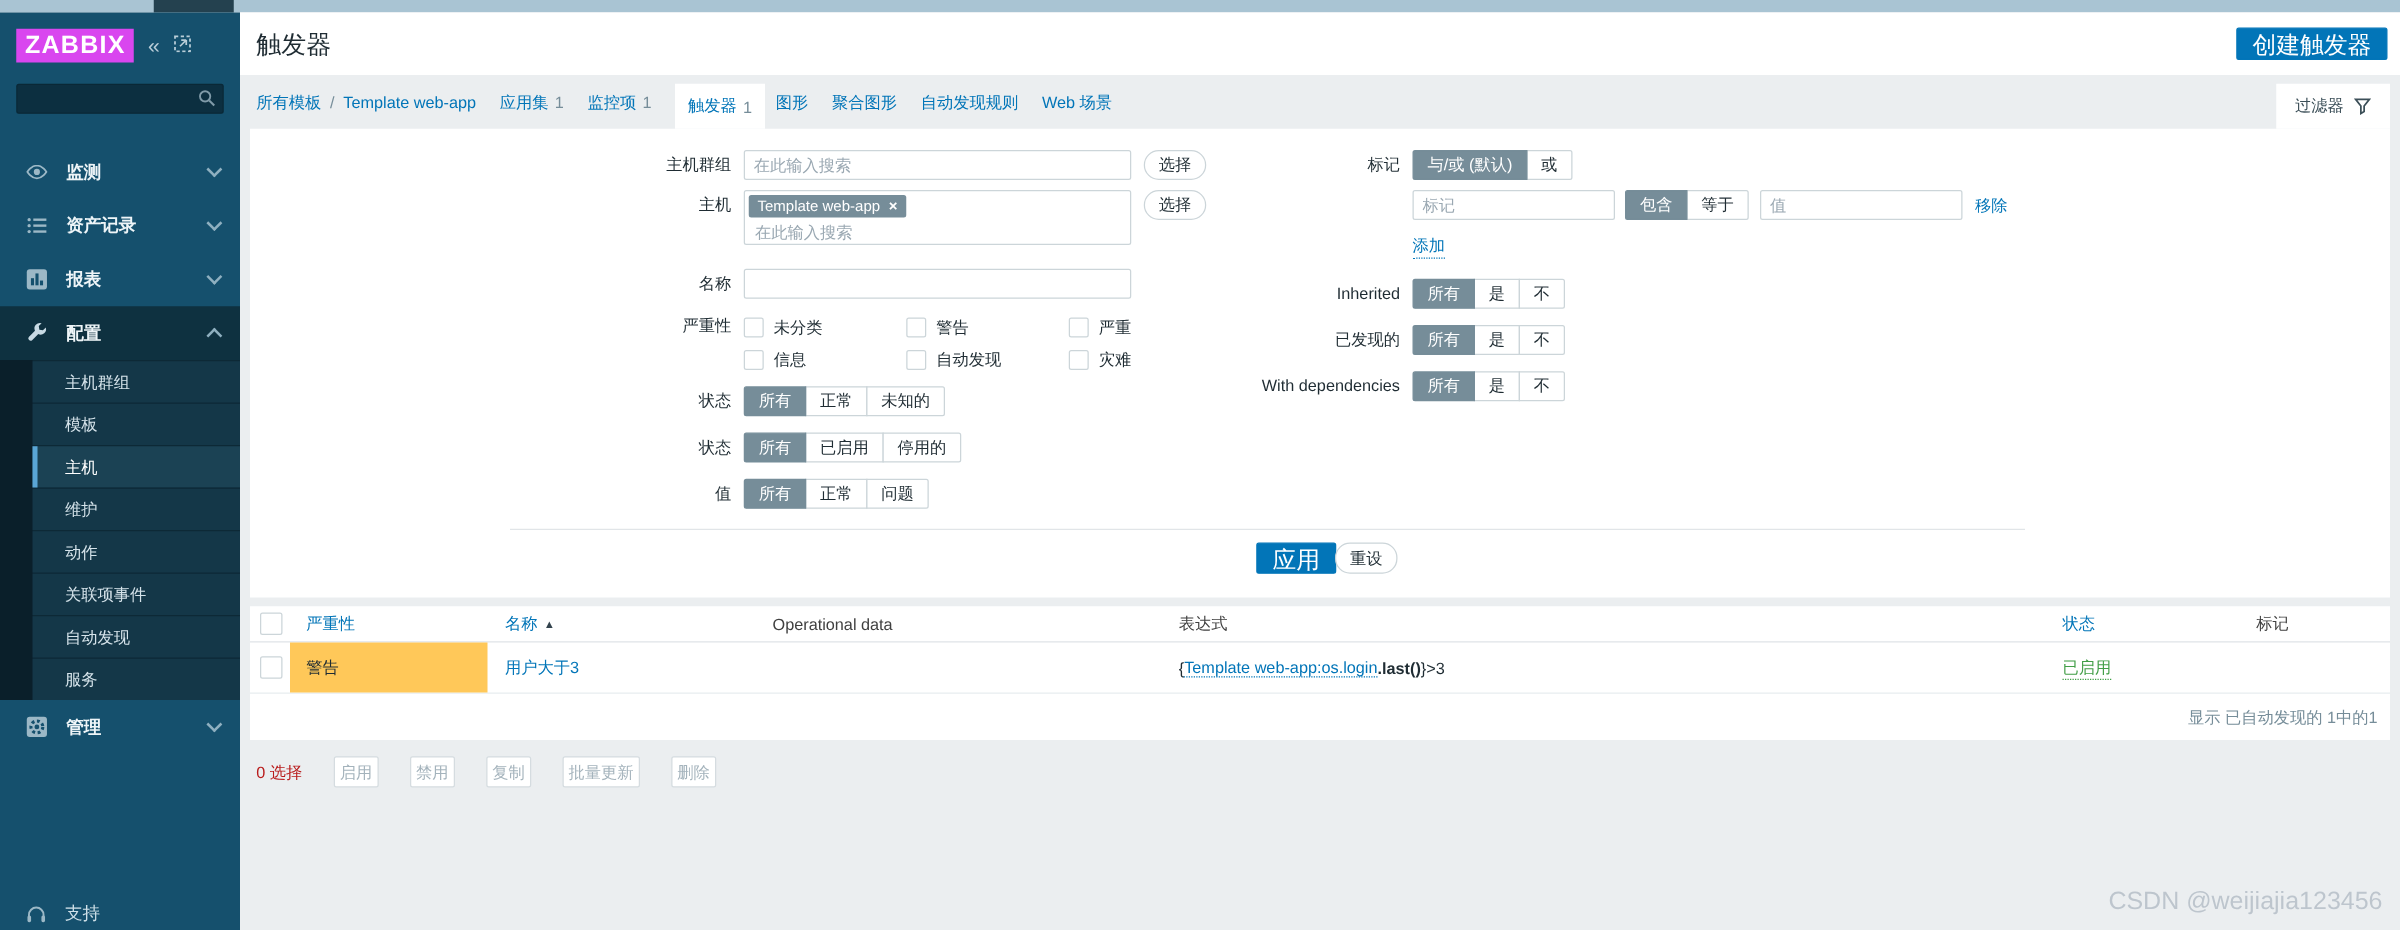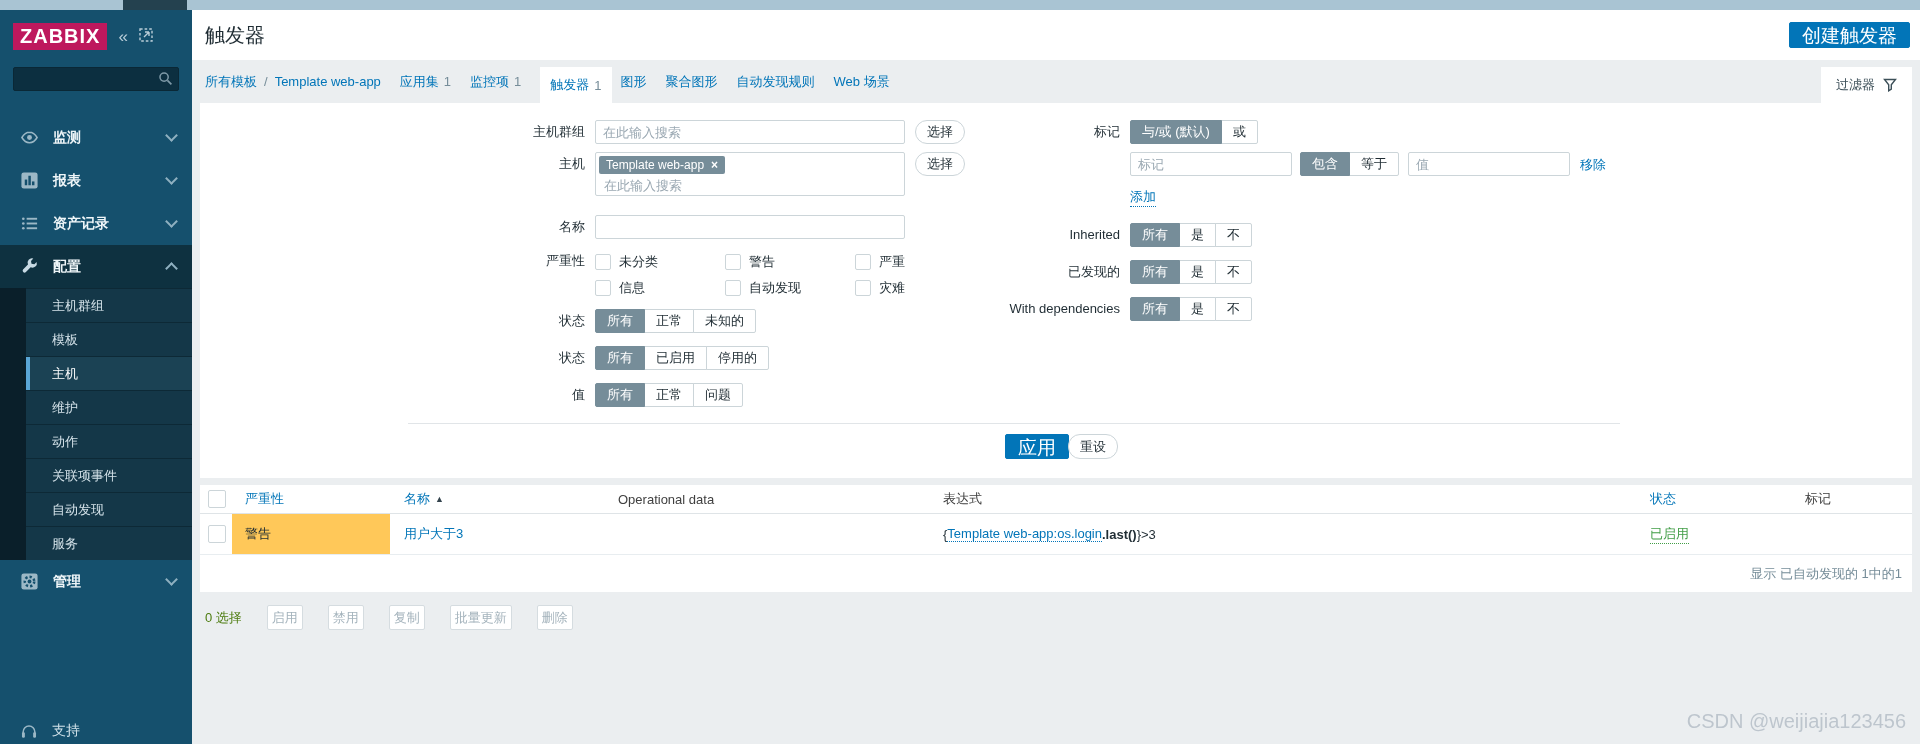--- a/index.html
+++ b/index.html
@@ -7,21 +7,21 @@
   .screen{position:relative;width:1920px;height:744px;background:#ebeef0;overflow:hidden;
           font-size:13px;color:#1f2c33;}
 
   
   .topstrip{position:absolute;top:0;left:0;width:1920px;height:10px;background:#a9c4d3;}
   .topstrip .toptab{position:absolute;left:123px;top:0;width:64px;height:10px;background:#24414f;}
 
   
   .sidebar{position:absolute;top:10px;left:0;width:192px;bottom:0;background:#15506d;color:#fff;overflow:hidden;}
   .logo-row{display:flex;align-items:center;padding:13px 13px 0 13px;}
-  .logo{background:#be185d;color:#fff;font-weight:bold;font-size:20px;letter-spacing:1px;padding:2px 7px;}
+  .logo{background:#d946ef;color:#fff;font-weight:bold;font-size:20px;letter-spacing:1px;padding:2px 7px;}
   .side-ico{margin-left:11px;color:#b9cdd8;font-size:17px;line-height:1;cursor:pointer;}
   .search{position:relative;margin:17px 13px 0 13px;}
   .search input{width:100%;height:24px;box-sizing:border-box;background:#0c2f40;border:1px solid #0a2836;
                 border-radius:2px;color:#cfe0e8;padding:0 26px 0 7px;font-family:inherit;font-size:13px;outline:none;}
   .search svg{position:absolute;right:6px;top:4px;}
   .nav{margin-top:25px;}
   .nav-item{height:43px;display:flex;align-items:center;padding:0 16px 0 20px;cursor:pointer;font-weight:bold;}
   .nav-item .nlabel{flex:1;margin-left:14px;color:#eef5f8;font-size:14px;}
   .chev{width:7px;height:7px;border-right:2px solid #8fb0c0;border-bottom:2px solid #8fb0c0;transform:rotate(45deg);margin-top:-4px;}
   .chev.up{transform:rotate(-135deg);margin-top:4px;}
@@ -100,21 +100,21 @@
   .cb16{width:16px;height:16px;border:1px solid #ccd5d9;border-radius:2px;background:#fff;display:inline-block;cursor:pointer;}
   .sort{font-size:9px;color:#33434d;margin-left:5px;}
   .sevcell{background:#ffc859;color:#1f2c33;}
   .expr-link{color:#0275b8;border-bottom:1px dotted #0275b8;cursor:pointer;}
   .expr-func{font-weight:bold;color:#1f2c33;}
   .green-link{color:#429e47;border-bottom:1px dotted #429e47;cursor:pointer;}
   .tfoot{height:37px;display:flex;align-items:center;justify-content:flex-end;padding-right:10px;color:#768d99;}
 
   
   .actions{display:flex;align-items:center;margin:13px 0 0 13px;gap:25px;}
-  .sel-count{color:#4d7c0f;}
+  .sel-count{color:#b91c1c;}
   .btn-dis{height:25px;background:#fff;border:1px solid #d5dce0;border-radius:2px;padding:0 4px;
            font-family:inherit;font-size:13px;color:#a4b3bc;cursor:default;text-align:right;}
 
   .watermark{position:absolute;right:14px;bottom:11px;font-size:20px;color:#b6bfc8;opacity:.85;}
 </style>
 </head>
 <body>
 
 <div class="screen">
 
@@ -144,38 +144,38 @@
       <div class="nav-item">
         <svg width="19" height="19" viewBox="0 0 20 20">
           <path d="M10 4.5 C5.2 4.5 2 10 2 10 s3.2 5.5 8 5.5 8-5.5 8-5.5-3.2-5.5-8-5.5z" fill="none" stroke="#9cb8c6" stroke-width="1.6"></path>
           <circle cx="10" cy="10" r="2.6" fill="#9cb8c6"></circle>
         </svg>
         <span class="nlabel">监测</span>
         <span class="chev"></span>
       </div>
       <div class="nav-item">
         <svg width="19" height="19" viewBox="0 0 20 20">
-          <rect x="1.5" y="1.5" width="17" height="17" rx="2.5" fill="#9cb8c6"></rect>
-          <rect x="5" y="9" width="2.6" height="6" fill="#15506d"></rect>
-          <rect x="8.8" y="5" width="2.6" height="10" fill="#15506d"></rect>
-          <rect x="12.6" y="11" width="2.6" height="4" fill="#15506d"></rect>
-        </svg>
-        <span class="nlabel">报表</span>
-        <span class="chev"></span>
-      </div>
-      <div class="nav-item">
-        <svg width="19" height="19" viewBox="0 0 20 20">
           <circle cx="3.5" cy="5" r="1.4" fill="#9cb8c6"></circle>
             <rect x="7" y="4" width="11" height="2" fill="#9cb8c6"></rect>
           <circle cx="3.5" cy="10" r="1.4" fill="#9cb8c6"></circle>
             <rect x="7" y="9" width="11" height="2" fill="#9cb8c6"></rect>
           <circle cx="3.5" cy="15" r="1.4" fill="#9cb8c6"></circle>
             <rect x="7" y="14" width="11" height="2" fill="#9cb8c6"></rect>
         </svg>
         <span class="nlabel">资产记录</span>
+        <span class="chev"></span>
+      </div>
+      <div class="nav-item">
+        <svg width="19" height="19" viewBox="0 0 20 20">
+          <rect x="1.5" y="1.5" width="17" height="17" rx="2.5" fill="#9cb8c6"></rect>
+          <rect x="5" y="9" width="2.6" height="6" fill="#15506d"></rect>
+          <rect x="8.8" y="5" width="2.6" height="10" fill="#15506d"></rect>
+          <rect x="12.6" y="11" width="2.6" height="4" fill="#15506d"></rect>
+        </svg>
+        <span class="nlabel">报表</span>
         <span class="chev"></span>
       </div>
       <div class="nav-item open">
         <svg width="19" height="19" viewBox="0 0 20 20">
           <path d="M17.5 5.2 a4.6 4.6 0 0 1 -6.3 5.6 L6 16 a2 2 0 0 1 -2.8 -2.8 L8.4 8 a4.6 4.6 0 0 1 5.6 -6.3 L11.6 4.1 l0.5 3 3 0.5 z" fill="#c8dae4"></path>
         </svg>
         <span class="nlabel">配置</span>
         <span class="chev up"></span>
       </div>
       <div class="submenu">

